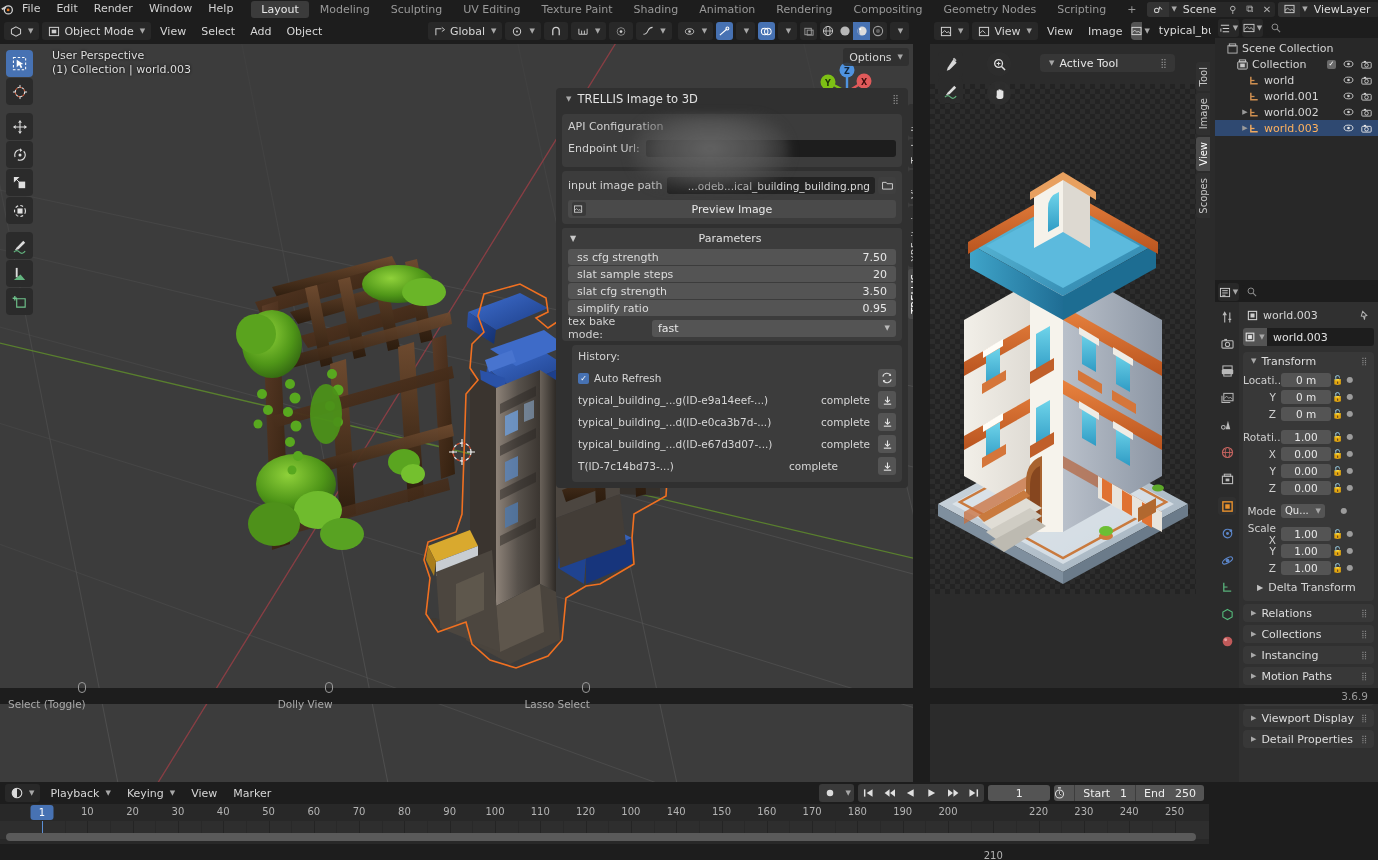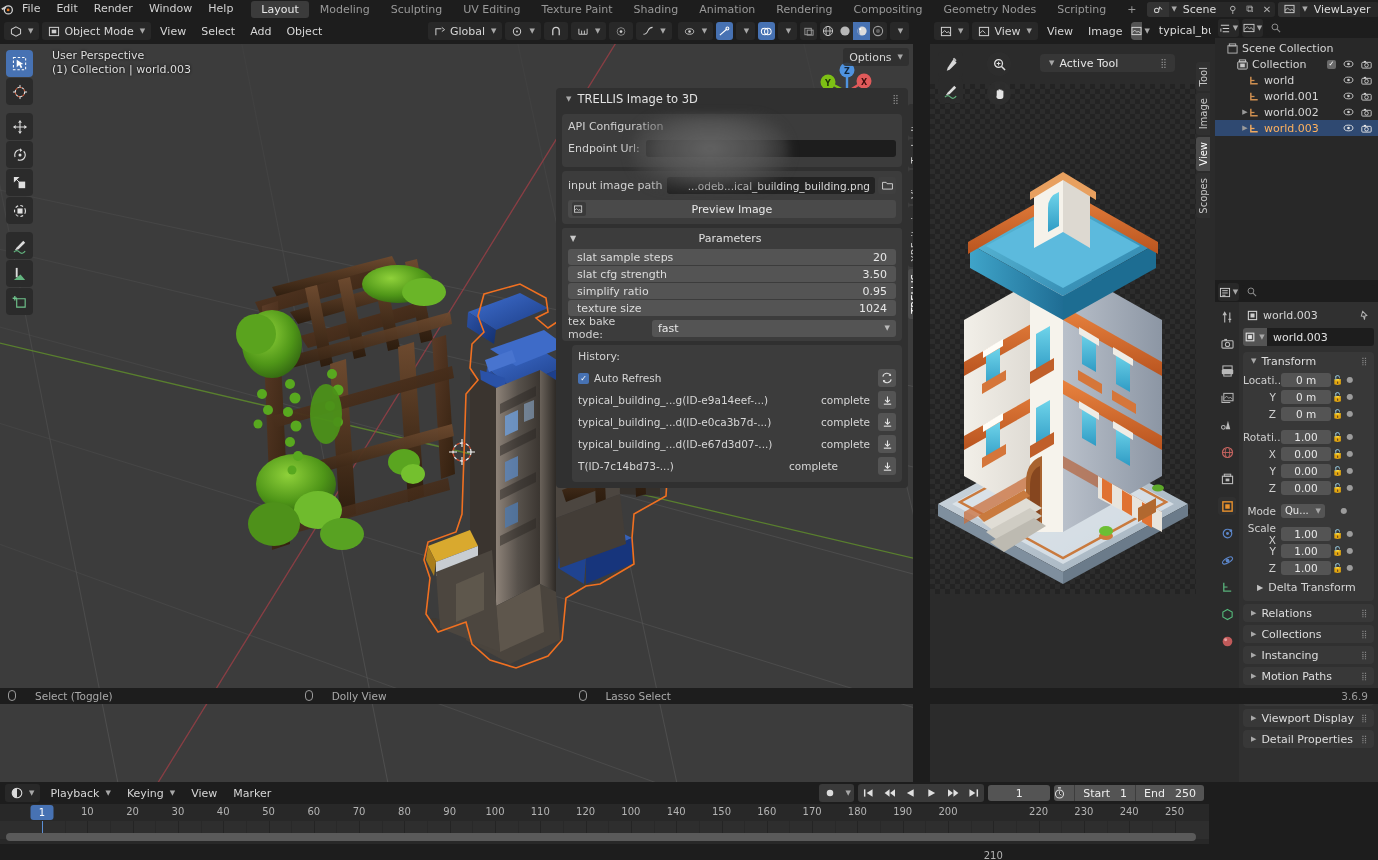--- a/index.html
+++ b/index.html
@@ -179,21 +179,21 @@
   .gline { position:absolute; top:0; bottom:0; width:1px; background:#242424; }
   .playhead { position:absolute; top:0; bottom:0; width:1px; background:#5b8fd6; }
   .ph-badge { position:absolute; top:1px; width:23px; height:15px; background:#4772b3; border-radius:3px;
               color:#fff; font-size:10px; display:flex; align-items:center; justify-content:center;
               transform:translateX(-50%); }
   .hscroll { position:absolute; left:6px; bottom:3px; height:8px; border-radius:4px; background:#5a5a5a; }
 
   
   .statusbar { position:absolute; left:0; bottom:0; width:1378px; height:16px; background:#1d1d1d;
                display:flex; align-items:center; font-size:10.5px; color:#a9a9a9; }
-  .st-item { display:flex; align-items:flex-start; gap:19px; margin-right:32px; }
+  .st-item { display:flex; align-items:flex-end; gap:5px; margin-right:32px;flex-direction:column; }
   .mouse-ic { width:8px; height:11px; border:1px solid #9a9a9a; border-radius:4px; display:inline-block; }
   .version { margin-left:auto; padding-right:10px; color:#9a9a9a; }
 
   svg { display:block; }
 </style>
 </head>
 <body>
 
 <div class="app">
 
@@ -730,34 +730,34 @@
           </div>
         </div>
 
         <div class="np-box" style="padding:0 0 4px 0">
           <div class="param-hdr">
             <span class="tri">▼</span>
             <span class="t">Parameters</span>
           </div>
           <div style="padding:0 6px">
             <div class="prow">
+              <span class="k">ss cfg strength</span>
+              <span class="v">7.50</span>
+            </div>
+            <div class="prow">
               <span class="k">slat sample steps</span>
               <span class="v">20</span>
             </div>
             <div class="prow">
               <span class="k">slat cfg strength</span>
               <span class="v">3.50</span>
             </div>
             <div class="prow">
               <span class="k">simplify ratio</span>
               <span class="v">0.95</span>
-            </div>
-            <div class="prow">
-              <span class="k">texture size</span>
-              <span class="v">1024</span>
             </div>
             <div class="dropdown">
               <span class="dl">tex bake mode:</span>
               <div class="dv">
                 <span>fast</span>
                 <span class="c">▼</span>
               </div>
             </div>
           </div>
         </div>

